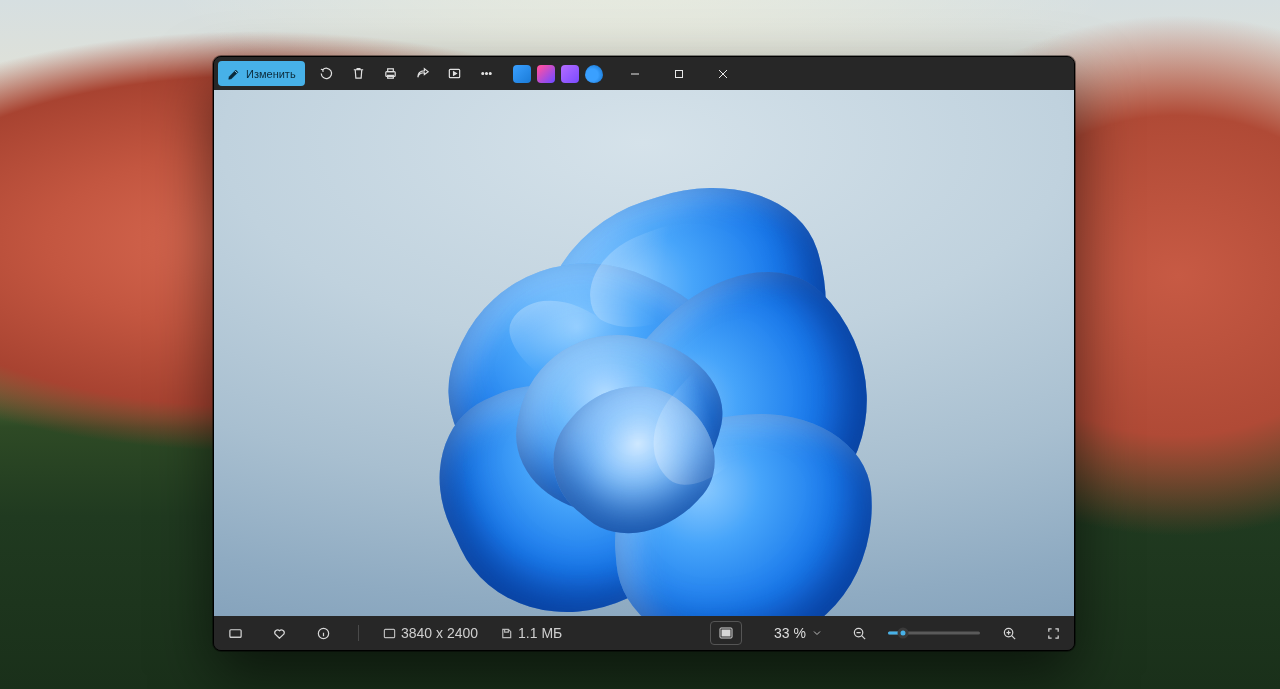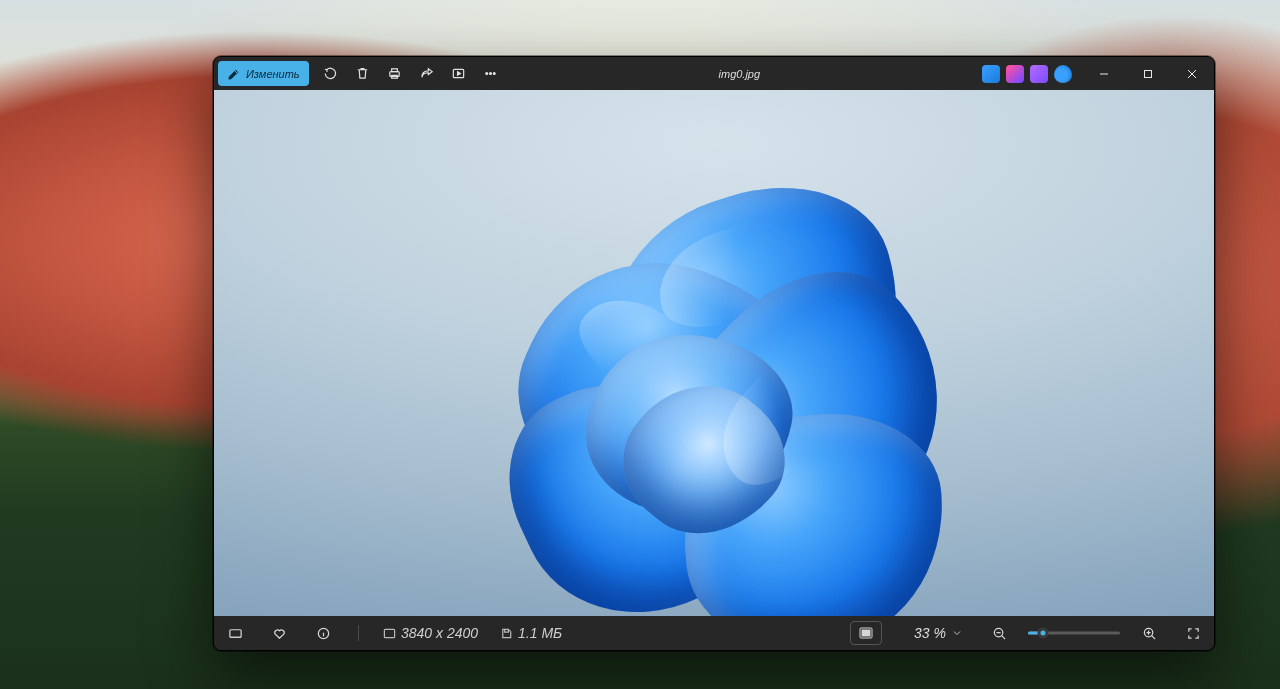--- a/index.html
+++ b/index.html
@@ -13,28 +13,27 @@
   }
   .sky-glow {
     position:absolute; inset:0; pointer-events:none;
     background: radial-gradient(ellipse 900px 400px at 50% -10%, rgba(255,250,220,.55), transparent 55%);
   }
 
   
   .window {
     position: absolute;
     left: 213px; top: 56px;
-    width: 1002px; height: 595px;
+    width: 862px; height: 595px;
     background: #1e1e1e;
     border: 1px solid #000;
     border-radius: 8px;
     box-shadow: 0 25px 60px rgba(0,0,0,.55), 0 0 0 1px rgba(0,0,0,.4);
     display: flex; flex-direction: column;
     overflow: hidden;
-    font-style: italic;
   }
 
   
   .titlebar {
     height: 33px;
     background: #272727;
     display: flex; align-items: center;
     padding-left: 4px;
     color: #e8e8e8;
     font-size: 11px;
@@ -167,23 +166,20 @@
         </svg>
     </div>
     <div class="tb-icon">
       <svg viewBox="0 0 16 16">
           <circle cx="4" cy="8" r="1" fill="currentColor"></circle>
           <circle cx="8" cy="8" r="1" fill="currentColor"></circle>
           <circle cx="12" cy="8" r="1" fill="currentColor"></circle>
         </svg>
     </div>
 
-    <div class="tb-center">
-      <span class="tb-title">img0.jpg</span>
-    </div>
 
     <div class="tb-right">
       <div class="app-icons">
         <div class="app-dot pe"></div>
         <div class="app-dot de"></div>
         <div class="app-dot cc"></div>
         <div class="app-dot od"></div>
       </div>
       <div class="win-btn">
         <svg viewBox="0 0 10 10">

